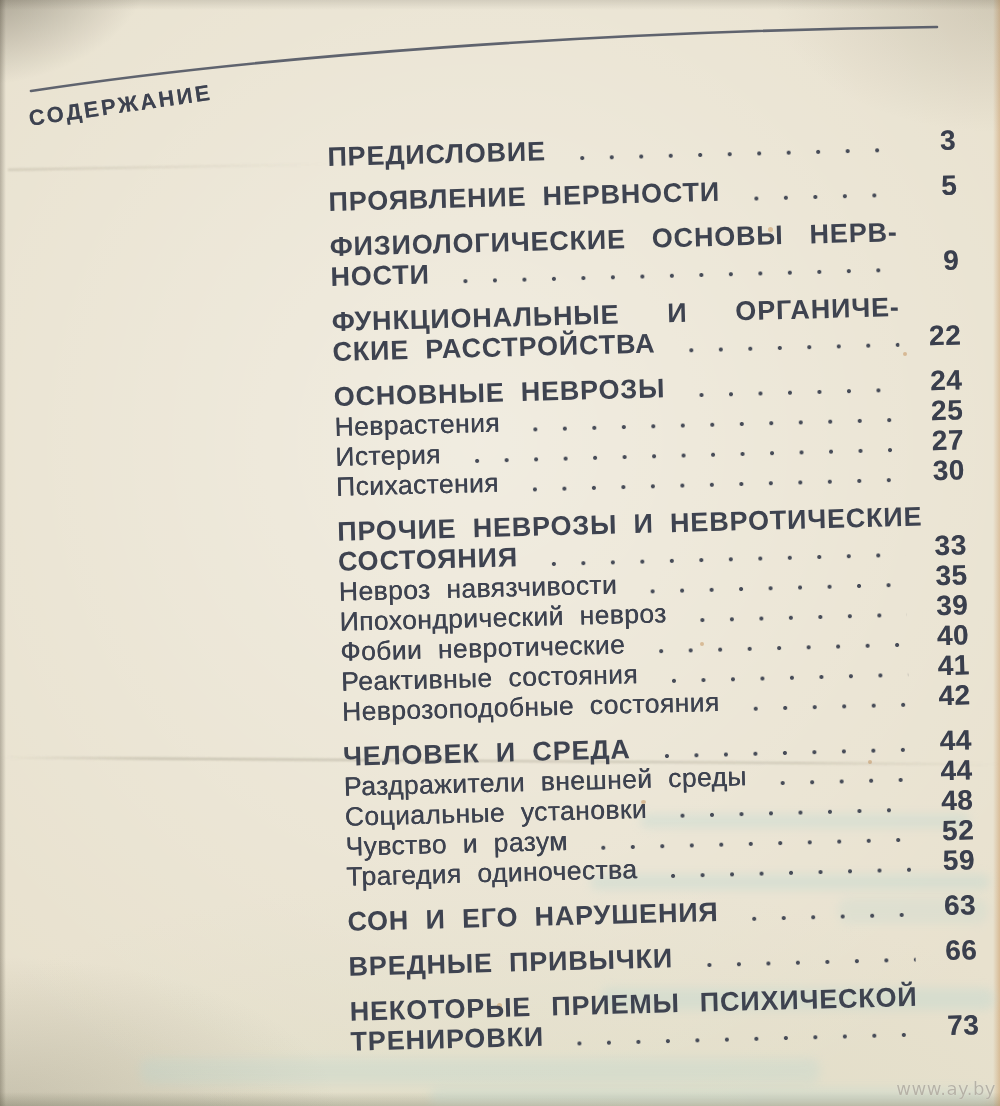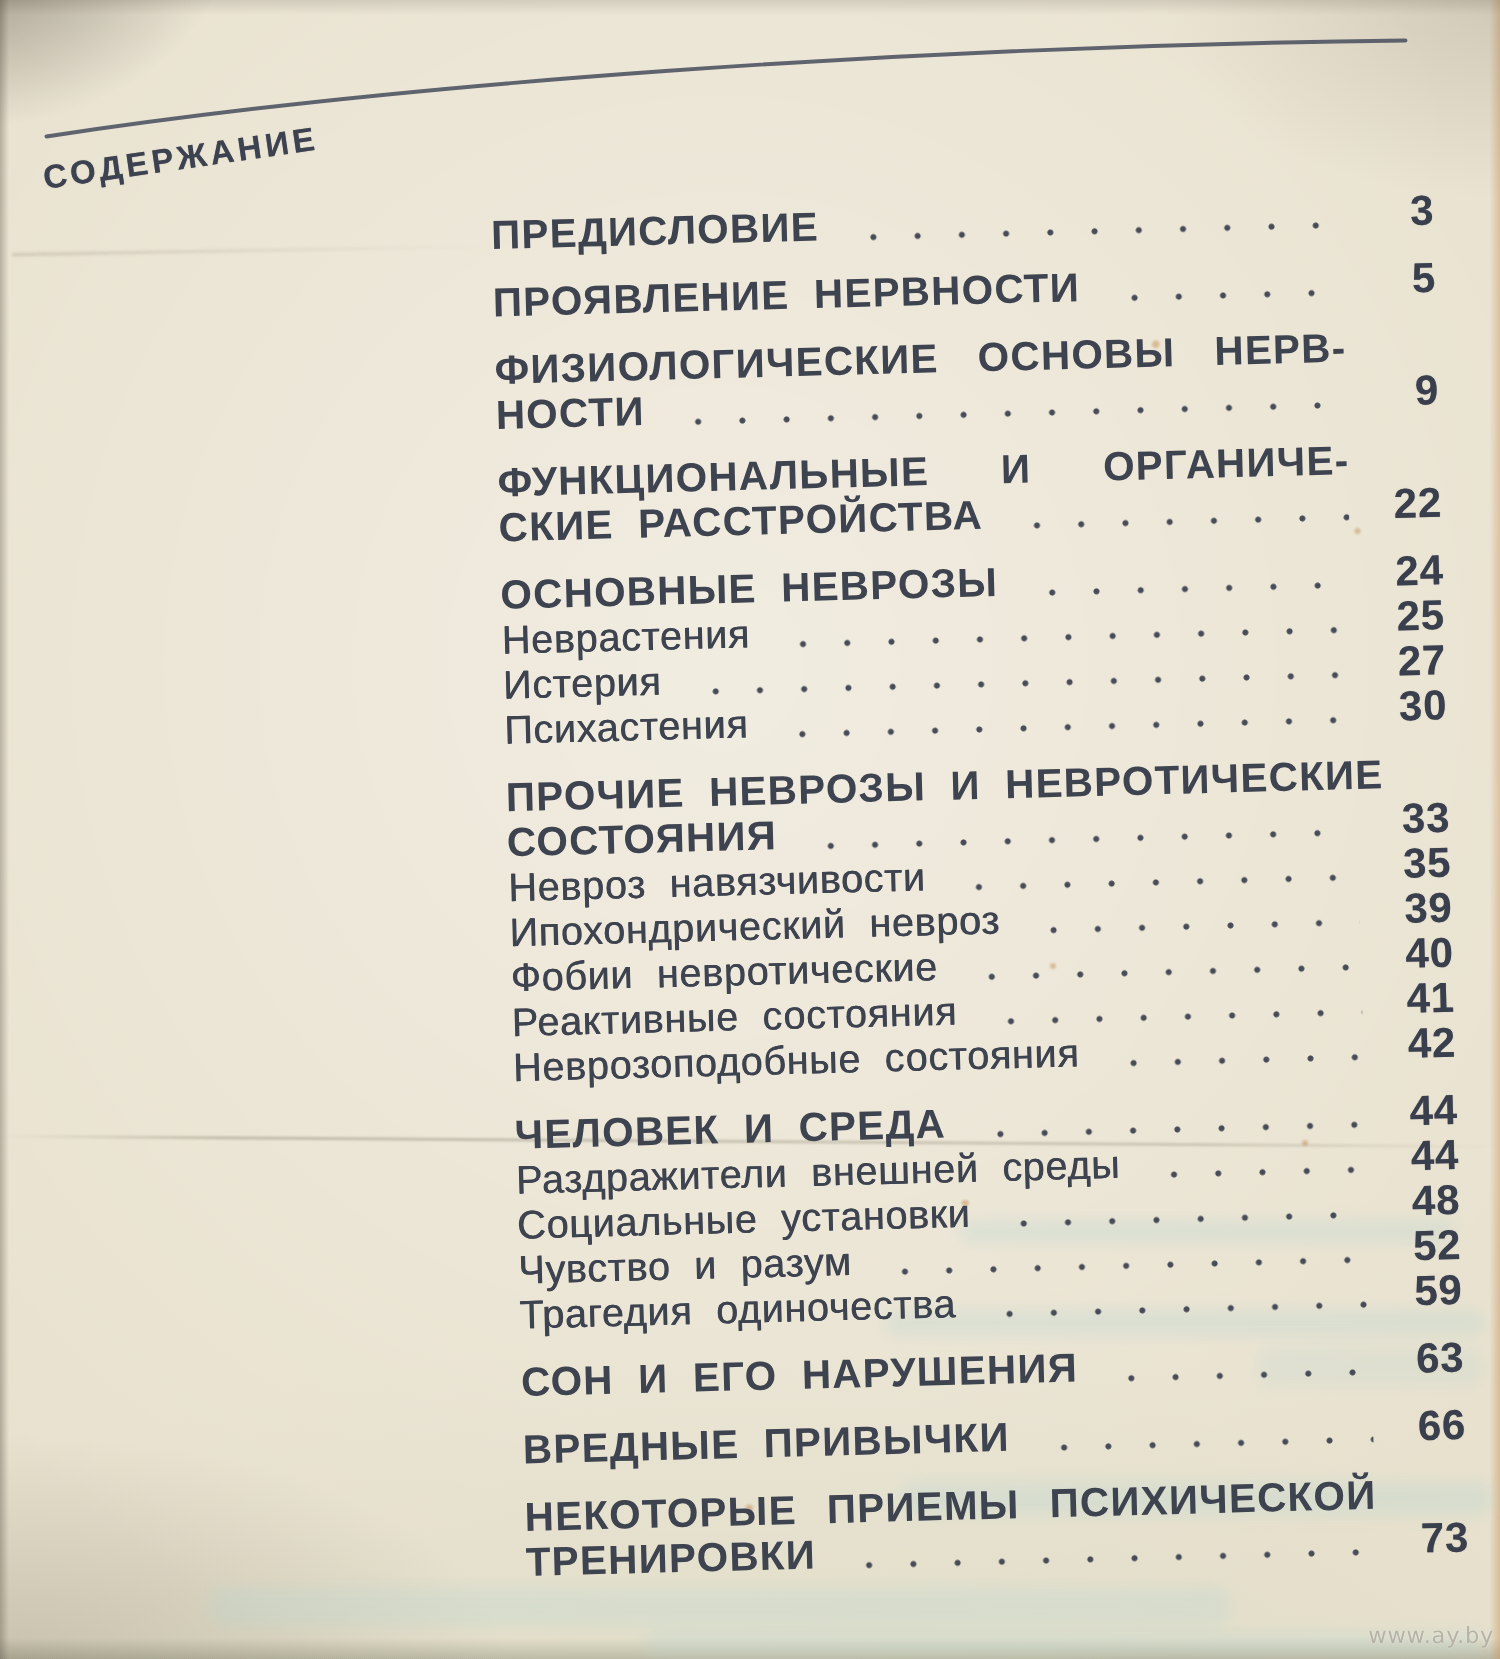--- a/index.html
+++ b/index.html
@@ -74,21 +74,21 @@
   .title{white-space:nowrap;}
   .leader{
     flex:1 1 auto;align-self:stretch;margin:0 14px 0 17px;
     background-image:radial-gradient(circle, #474c58 1.7px, rgba(71,76,88,0) 2.3px);
     background-size:29.5px 29.5px;background-repeat:repeat-x;background-position:4px 8px;
   }
   .pg{width:48px;text-align:right;font-weight:700;font-size:28px;letter-spacing:.5px;color:#3a3f4d;text-shadow:0 0 .5px rgba(58,63,77,.5);}
   
   .watermark{
     position:absolute;z-index:3;right:4px;bottom:7px;
-    font-family:"DejaVu Sans", sans-serif;font-size:15px;letter-spacing:.5px;
+    font-family:"DejaVu Sans", sans-serif;font-size:18px;letter-spacing:.5px;
     color:#b6b2a6;text-shadow:0 0 1px rgba(255,255,255,.6);
   }
 </style>
 </head>
 <body>
 
 <div class="paper"></div>
 
 <div class="ghost g1"></div>
 <div class="ghost g2"></div>

